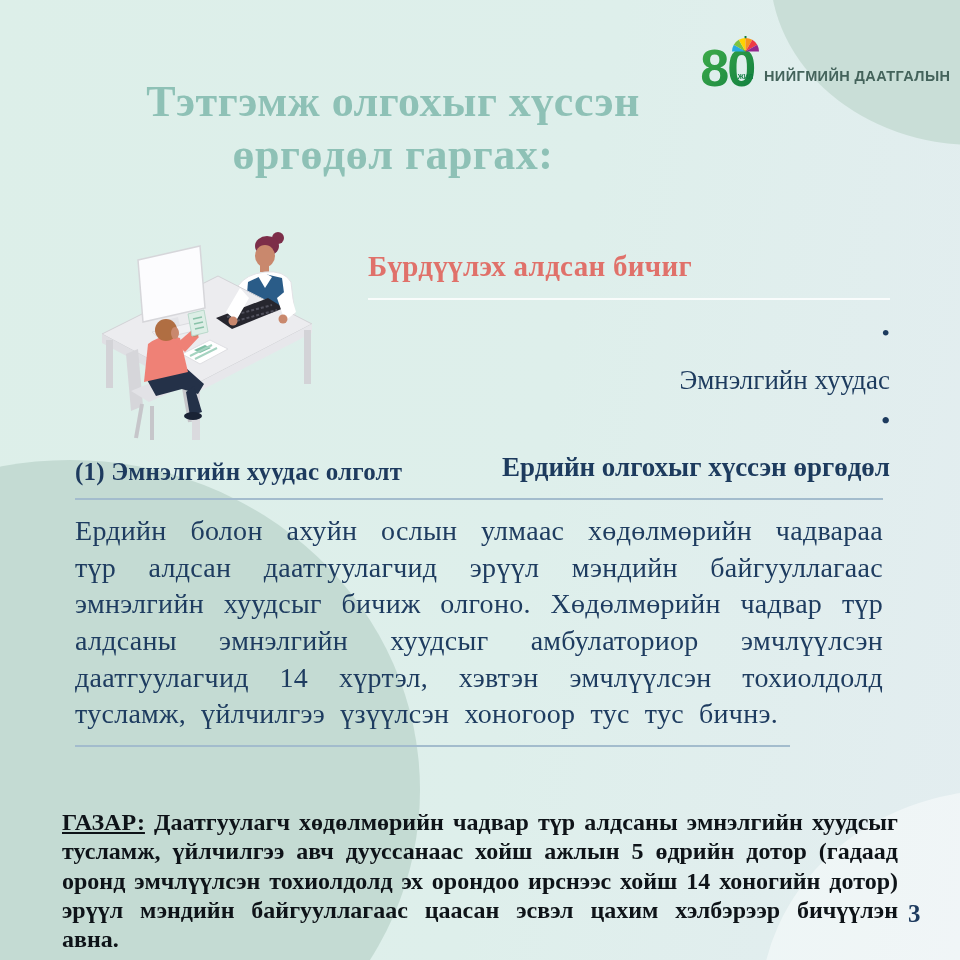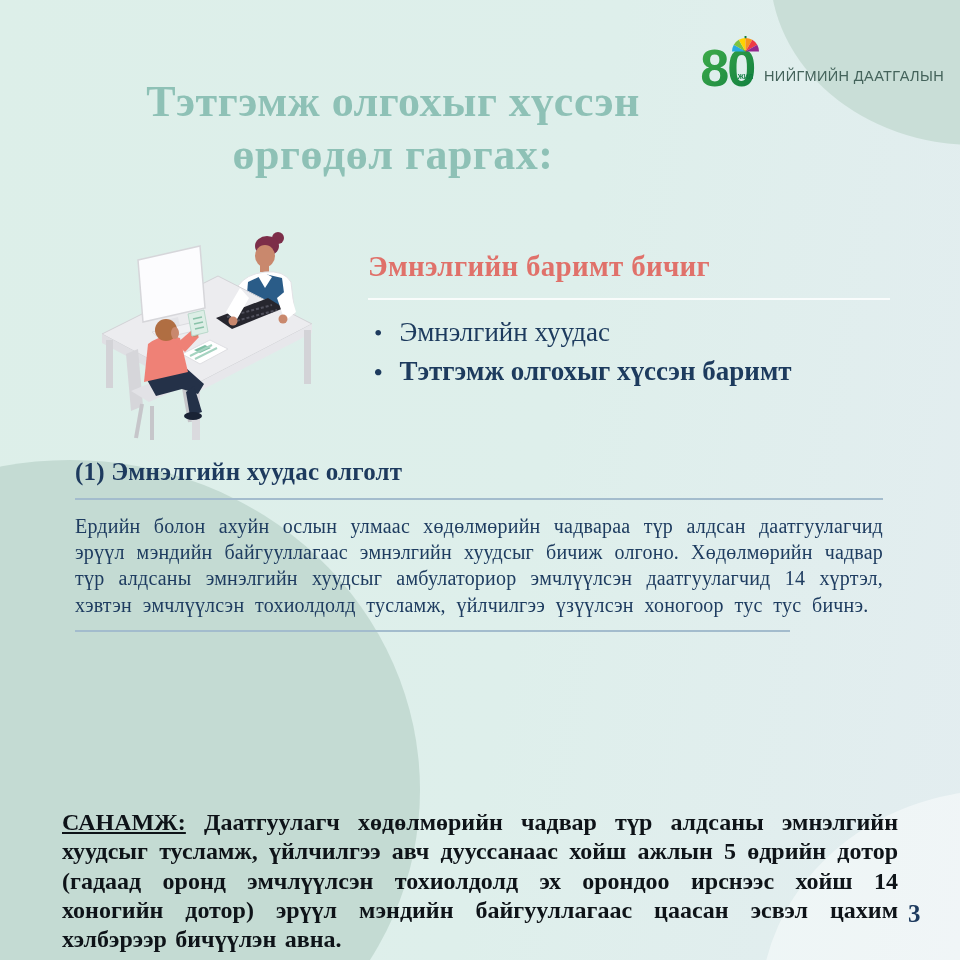--- a/index.html
+++ b/index.html
@@ -14,40 +14,40 @@
   .blob-br{width:480px;height:440px;left:760px;top:790px;background:rgba(255,255,255,0.45);}
   .content{position:absolute;inset:0;}
 
   .title{
     position:absolute;left:95px;top:68px;width:580px;margin:8px;
     font-size:44px;font-weight:bold;color:#8ec1b6;text-align:center;
     line-height:1.2;letter-spacing:.5px;
   }
   .logo{position:absolute;left:700px;top:36px;display:flex;align-items:center;}
   .logo-text{
-    font-family:"Liberation Sans",sans-serif;font-weight:normal;font-size:14.5px;
+    font-family:"Liberation Sans",sans-serif;font-weight:bold;font-size:14.5px;
     color:#44635b;line-height:1.4;letter-spacing:.4px;margin-top:24px;
   }
 
   .illustration{position:absolute;left:86px;top:226px;width:230px;height:220px;}
 
   .docs{position:absolute;left:368px;top:250px;width:522px;}
   .docs-heading{margin:0;font-size:29px;font-weight:bold;color:#e0716a;letter-spacing:.3px;}
   .rule-light{margin-top:15px;height:2px;background:rgba(255,255,255,0.8);}
   .docs-list{margin:17px 0 0 6px;padding:0;list-style:none;}
-  .docs-list li{display:flex;gap:17px;font-size:27px;color:#1d3b5e;margin-bottom:8px;align-items:flex-end;}
+  .docs-list li{display:flex;gap:17px;font-size:27px;color:#1d3b5e;margin-bottom:8px;align-items:flex-end;flex-direction:column;}
   .docs-list li .bullet::before{content:"•";font-size:24px;color:#1d3b5e;}
   .docs-list li.bold{font-weight:bold;}
 
   .main-section{position:absolute;left:75px;top:458px;width:808px;}
   .section-heading{margin:0;font-size:25px;font-weight:bold;color:#1d3a5e;letter-spacing:.2px;}
   .rule-blue{margin-top:12px;border-top:2px solid #a3bccd;height:0;}
   .rule-blue.short{width:715px;margin-top:12px;}
   .body-text{
-    margin:13px 0 0;font-size:20px;color:#1e3c60;text-align:justify;
+    margin:13px 0 0;font-size:28px;color:#1e3c60;text-align:justify;
     line-height:1.31;word-spacing:.28em;letter-spacing:.01em;
   }
 
   .note{
     position:absolute;left:62px;top:808px;width:836px;margin:0;
     font-size:24px;font-weight:bold;color:#0e1318;text-align:justify;
     line-height:1.22;word-spacing:.1em;
   }
   .note-label{text-decoration:underline;}
 
@@ -159,42 +159,42 @@
           <circle cx="109" cy="107" r="4" fill="#c9886d"></circle>
           <polygon points="102,88 118,84 122,106 106,110" fill="#ddeee6" stroke="#b9d9cb"></polygon>
           <line x1="107" y1="93" x2="116" y2="91" stroke="#8ac2a9" stroke-width="1.5"></line>
           <line x1="108" y1="98" x2="117" y2="96" stroke="#8ac2a9" stroke-width="1.5"></line>
           <line x1="109" y1="103" x2="118" y2="101" stroke="#8ac2a9" stroke-width="1.5"></line>
         </g>
       </svg>
     </div>
 
     <section class="docs">
-      <h2 class="docs-heading">Эмнэлгийн баримт бичиг</h2>
+      <h2 class="docs-heading">Бүрдүүлэх алдсан бичиг</h2>
       <div class="rule-light"></div>
       <ul class="docs-list">
         <li>
           <span class="bullet"></span>
           <span>Эмнэлгийн хуудас</span>
         </li>
         <li class="bold">
           <span class="bullet"></span>
-          <span>Тэтгэмж олгохыг хүссэн баримт</span>
+          <span>Ердийн олгохыг хүссэн өргөдөл</span>
         </li>
       </ul>
     </section>
 
     <section class="main-section">
       <h2 class="section-heading">(1) Эмнэлгийн хуудас олголт</h2>
       <div class="rule-blue"></div>
       <p class="body-text">Ердийн болон ахуйн ослын улмаас хөдөлмөрийн чадвараа түр алдсан даатгуулагчид эрүүл мэндийн байгууллагаас эмнэлгийн хуудсыг бичиж олгоно. Хөдөлмөрийн чадвар түр алдсаны эмнэлгийн хуудсыг амбулаториор эмчлүүлсэн даатгуулагчид 14 хүртэл, хэвтэн эмчлүүлсэн тохиолдолд тусламж, үйлчилгээ үзүүлсэн хоногоор тус тус бичнэ.</p>
       <div class="rule-blue short"></div>
     </section>
 
     <p class="note">
-      <span class="note-label">САНАМЖ:</span>
+      <span class="note-label">ГАЗАР:</span>
       <span>Даатгуулагч хөдөлмөрийн чадвар түр алдсаны эмнэлгийн хуудсыг тусламж, үйлчилгээ авч дууссанаас хойш ажлын 5 өдрийн дотор (гадаад оронд эмчлүүлсэн тохиолдолд эх орондоо ирснээс хойш 14 хоногийн дотор) эрүүл мэндийн байгууллагаас цаасан эсвэл цахим хэлбэрээр бичүүлэн авна.</span>
     </p>
 
     <div class="page-number">3</div>
 
   </div>
 </div>
 
 </body></html>

